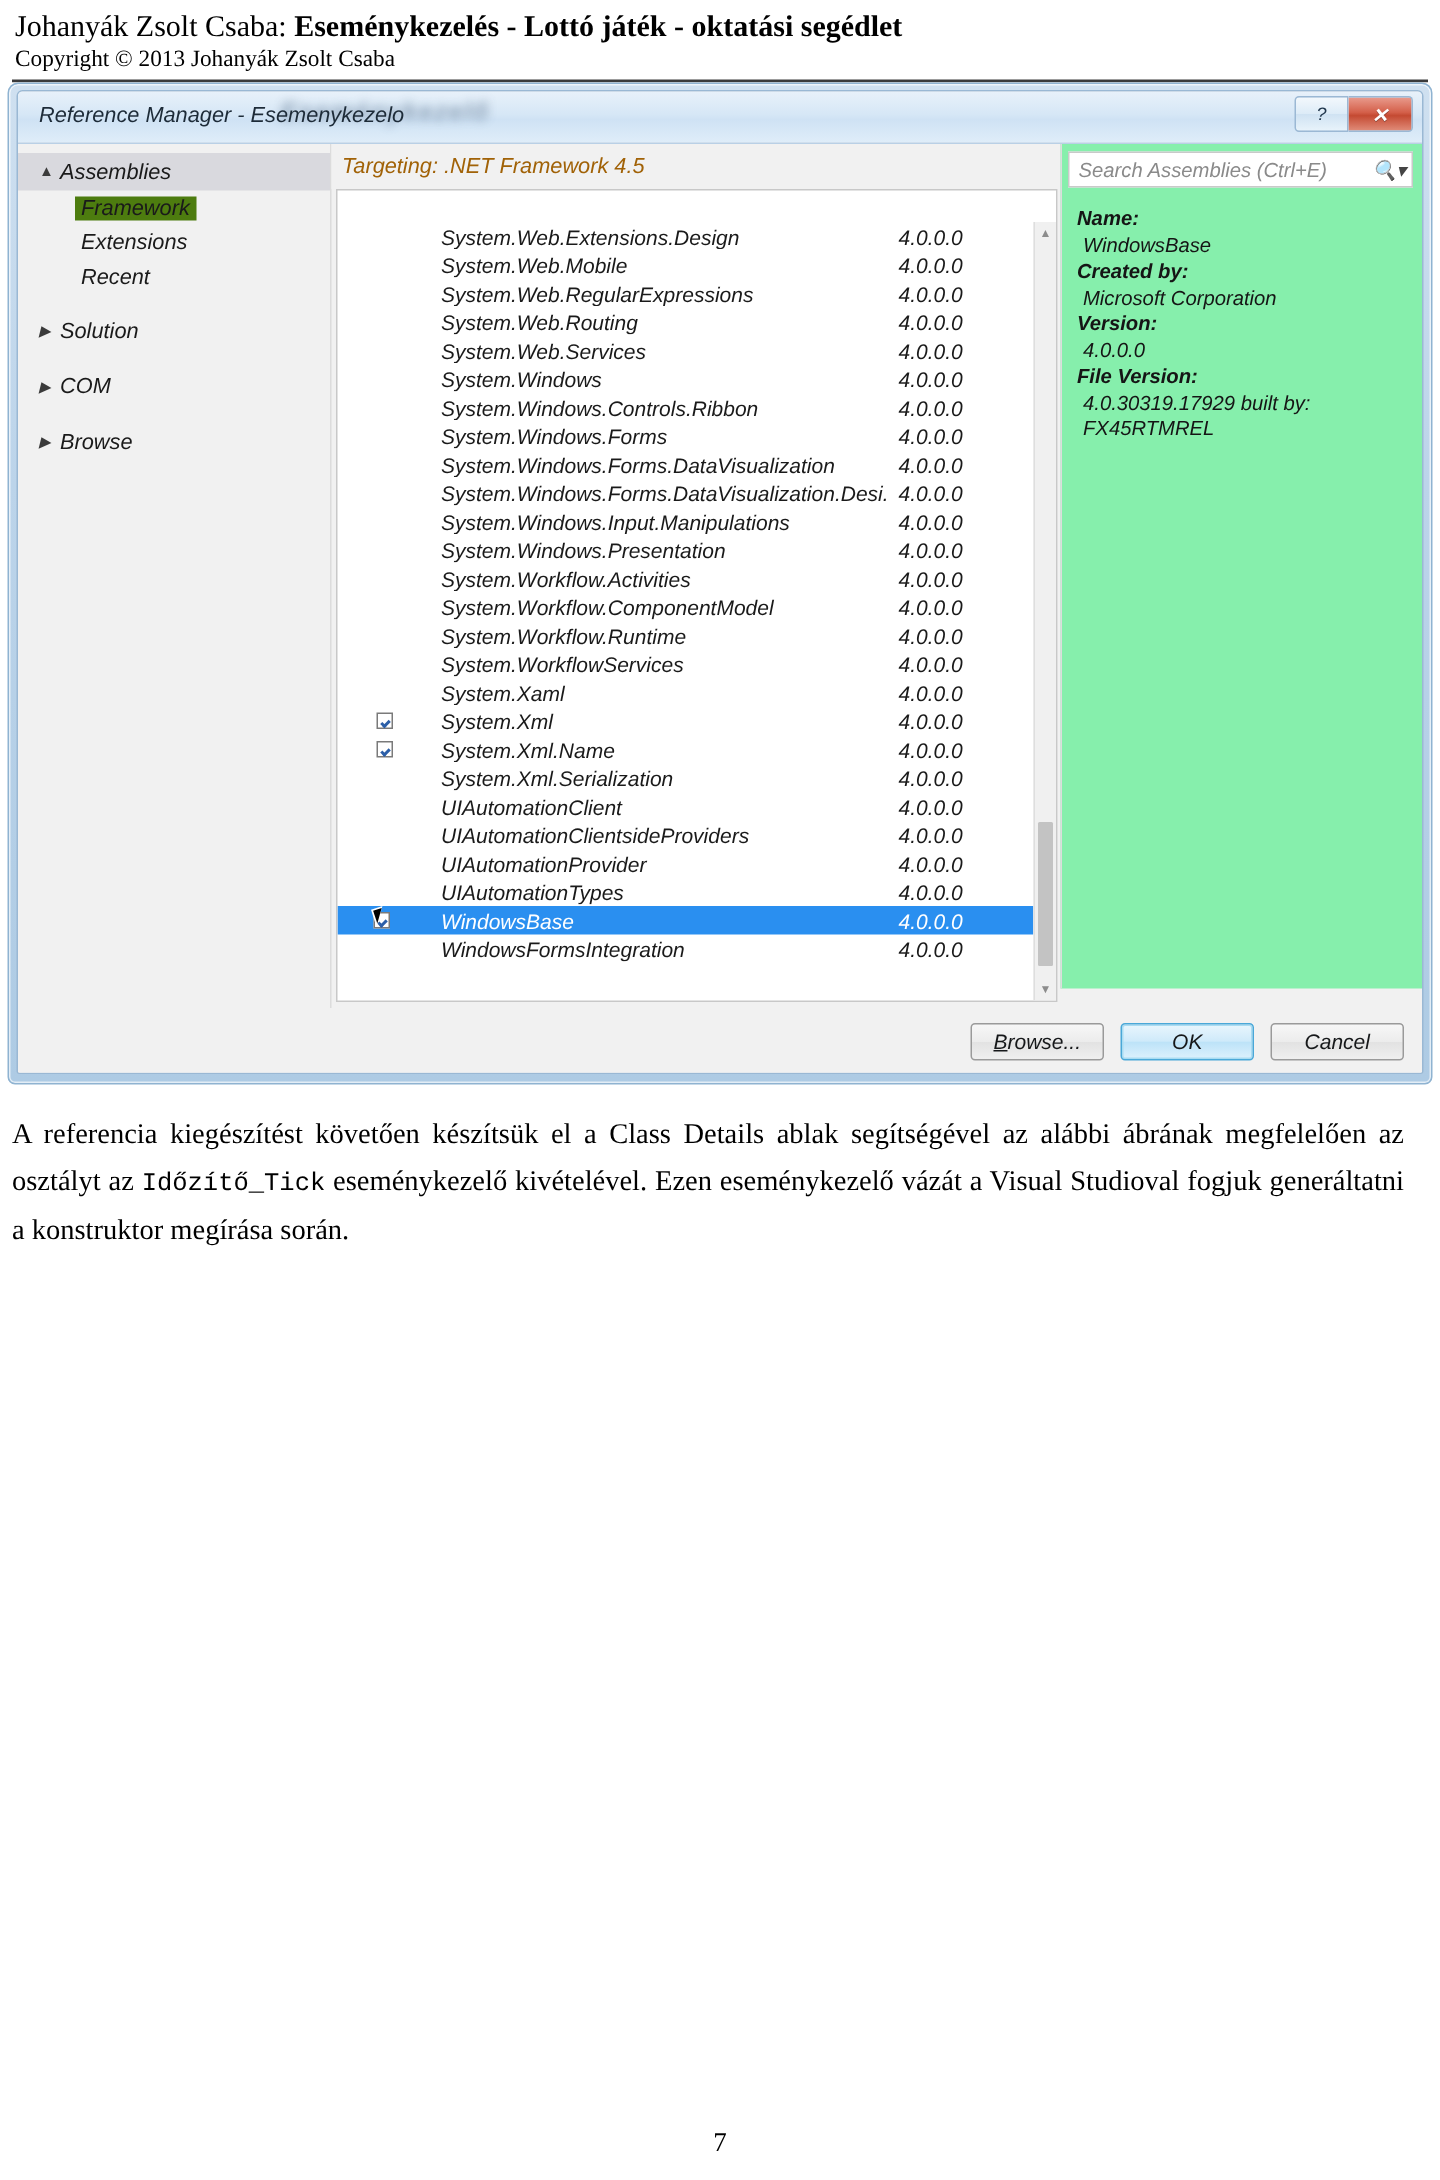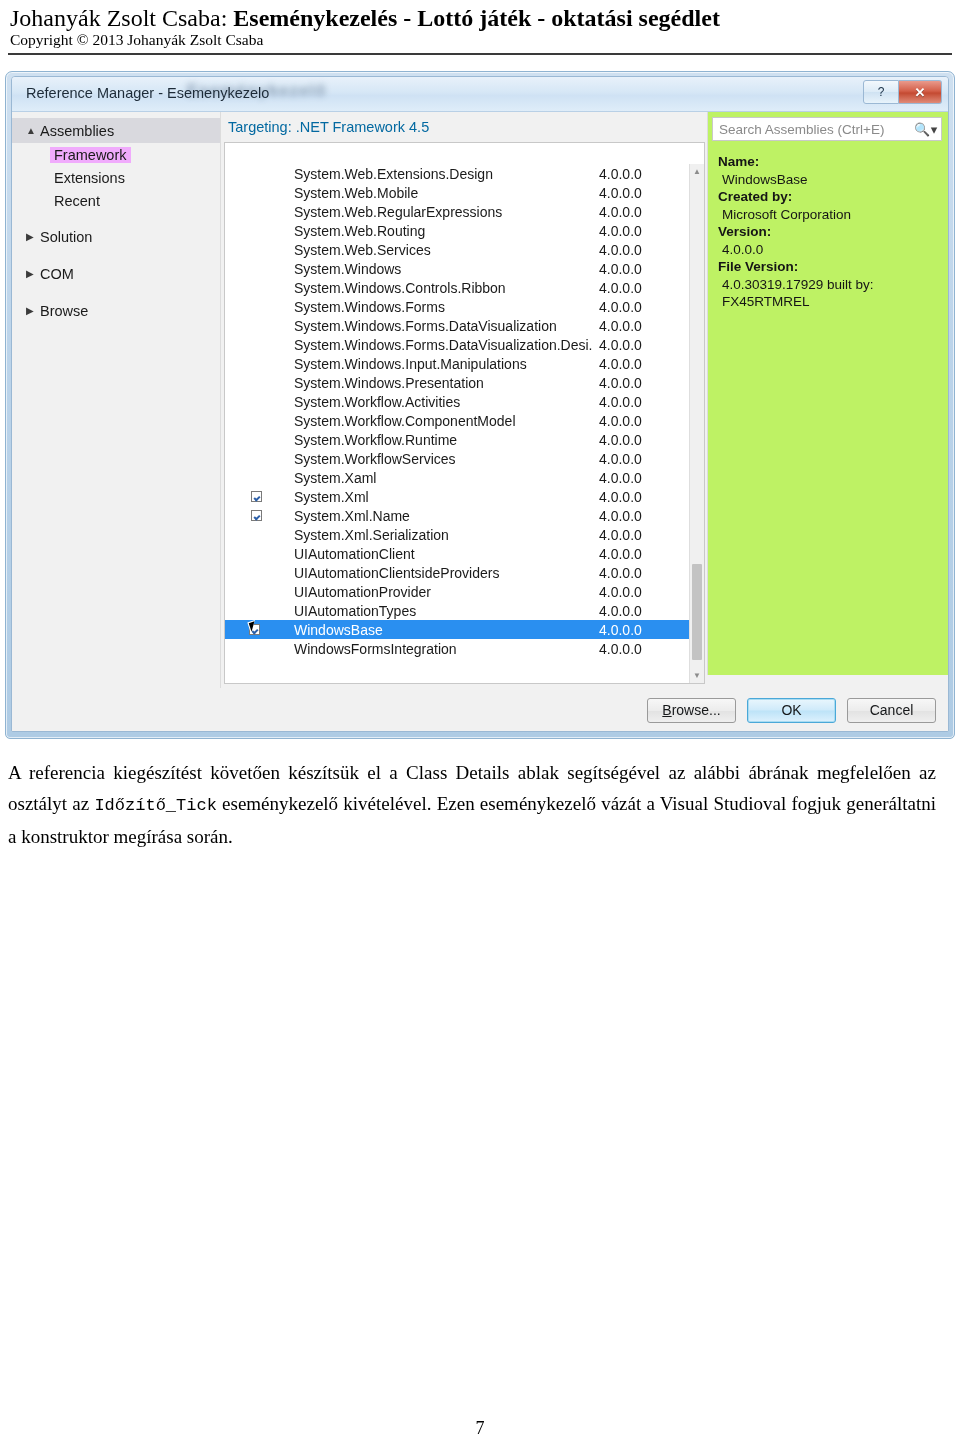--- a/index.html
+++ b/index.html
@@ -7,31 +7,32 @@
     width:960px;height:1453px;
     background:#ffffff;
     font-family:"Liberation Serif", serif;
     color:#000;
     overflow:hidden;
     position:relative;
   }
 
   
   .doc-header{padding:6px 10px 0 10px;}
-  .hdr-line1{font-size:24px;line-height:24px;white-space:nowrap;}
+  .hdr-line1{font-size:20px;line-height:24px;white-space:nowrap;}
   .hdr-line1 .bold{font-weight:bold;}
   .hdr-sub{font-size:15.5px;line-height:19px;white-space:nowrap;}
   .hdr-rule{height:2px;background:#3a3a3a;margin:4px 8px 0 8px;}
 
   
   .figure{
     position:relative;
-    margin:16px 5px 0 5px;
+    margin:0 5px 0 5px;
     width:950px;height:668px;
     background:#ffffff;
+    font-style:italic;
   }
   
   .win-frame{
     position:absolute;left:0;top:0;right:0;bottom:0;
     background:linear-gradient(180deg,#cfe0f0 0%,#bcd4ea 40%,#aecbe4 100%);
     border:1px solid #8fb3d1;
     border-radius:7px 7px 5px 5px;
     box-shadow:0 0 0 1px rgba(255,255,255,.65) inset;
     padding:4px 5px 6px 5px;
     box-sizing:border-box;
@@ -96,31 +97,31 @@
   .nav-group.sel{background:#d9d9de;}
   .nav-arrow{
     width:14px;display:inline-block;font-size:10px;color:#3b3b3b;
     flex:0 0 14px;
   }
   .nav-child{
     height:23px;display:flex;align-items:center;padding-left:38px;
     font-size:14.5px;color:#1a1a1a;
   }
   .nav-child .chip{padding:0 4px;}
-  .nav-child.sel .chip{background:#f0abfc;text-align:center;}
+  .nav-child.sel .chip{background:#4d7c0f;text-align:center;}
   .nav-spacer{height:12px;}
 
   
   .center-pane{
     position:absolute;left:209px;top:0;right:240px;bottom:44px;
     font-family:"Liberation Sans", sans-serif;
   }
   .targeting{
     height:30px;line-height:30px;padding-left:7px;
-    font-size:14.5px;color:#0369a1;background:#f1f1f1;
+    font-size:14.5px;color:#a16207;background:#f1f1f1;
   }
   .grid{
     position:absolute;left:3px;right:3px;top:30px;bottom:4px;
     background:#fff;border:1px solid #c8c8c8;box-sizing:border-box;
     overflow:hidden;
   }
   .grid-head{
     display:flex;height:21px;background:#f4f4f4;border-bottom:1px solid #d6d6d6;
     font-size:14px;color:#1a1a1a;
   }
@@ -167,21 +168,21 @@
   }
   .sb-track{position:absolute;top:15px;bottom:15px;left:0;right:0;}
   .sb-thumb{
     position:absolute;left:2px;right:2px;bottom:8px;height:96px;
     background:#c3c3c3;border-radius:1px;
   }
 
   
   .det-pane{
     position:absolute;right:0;top:0;width:240px;bottom:57px;
-    background:#bef264;border-left:1px solid #dcdcdc;
+    background:#86efac;border-left:1px solid #dcdcdc;
     font-family:"Liberation Sans", sans-serif;
   }
   .searchbar{
     margin:5px 6px 0 4px;height:24px;background:#fff;border:1px solid #c9c9c9;
     display:flex;align-items:center;box-sizing:border-box;
   }
   .search-ph{flex:1;padding-left:6px;font-size:13.5px;color:#8a8a8a;white-space:nowrap;}
   .search-ico{width:30px;display:flex;align-items:center;justify-content:center;color:#444;font-size:13px;}
   .det-list{padding:12px 0 0 10px;font-size:13.5px;line-height:17.5px;color:#151515;}
   .det-label{font-weight:bold;}

